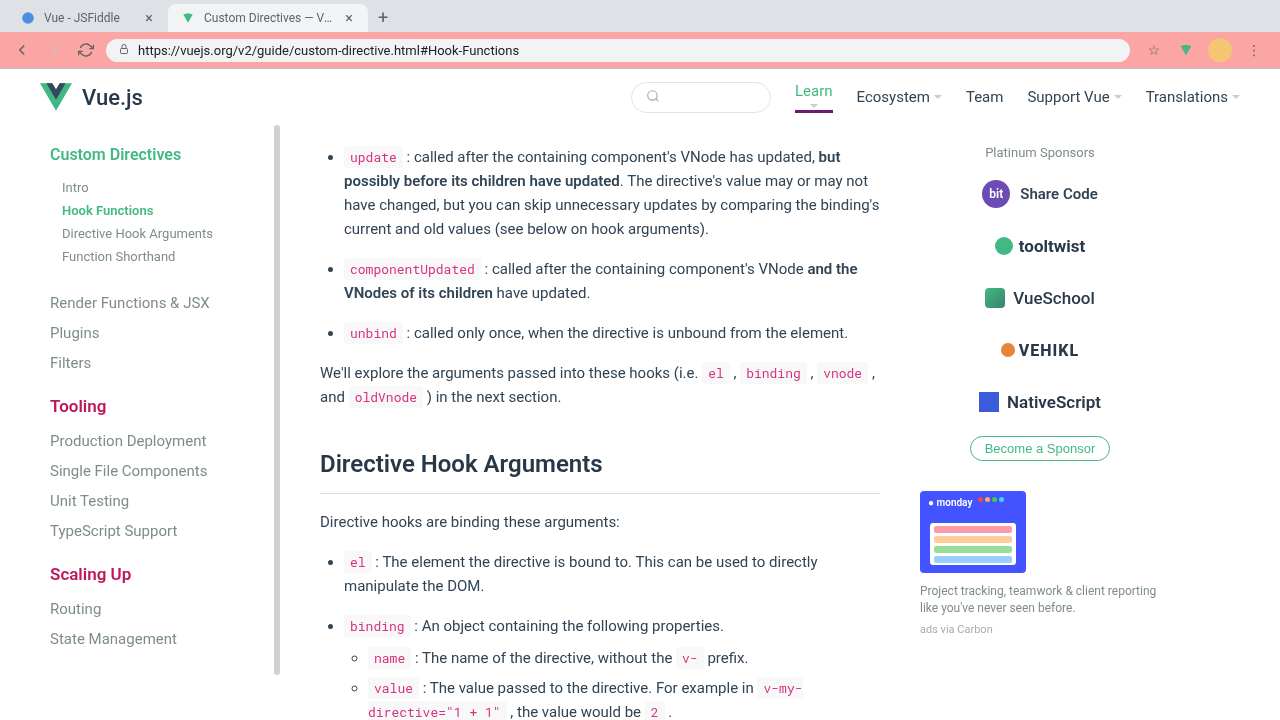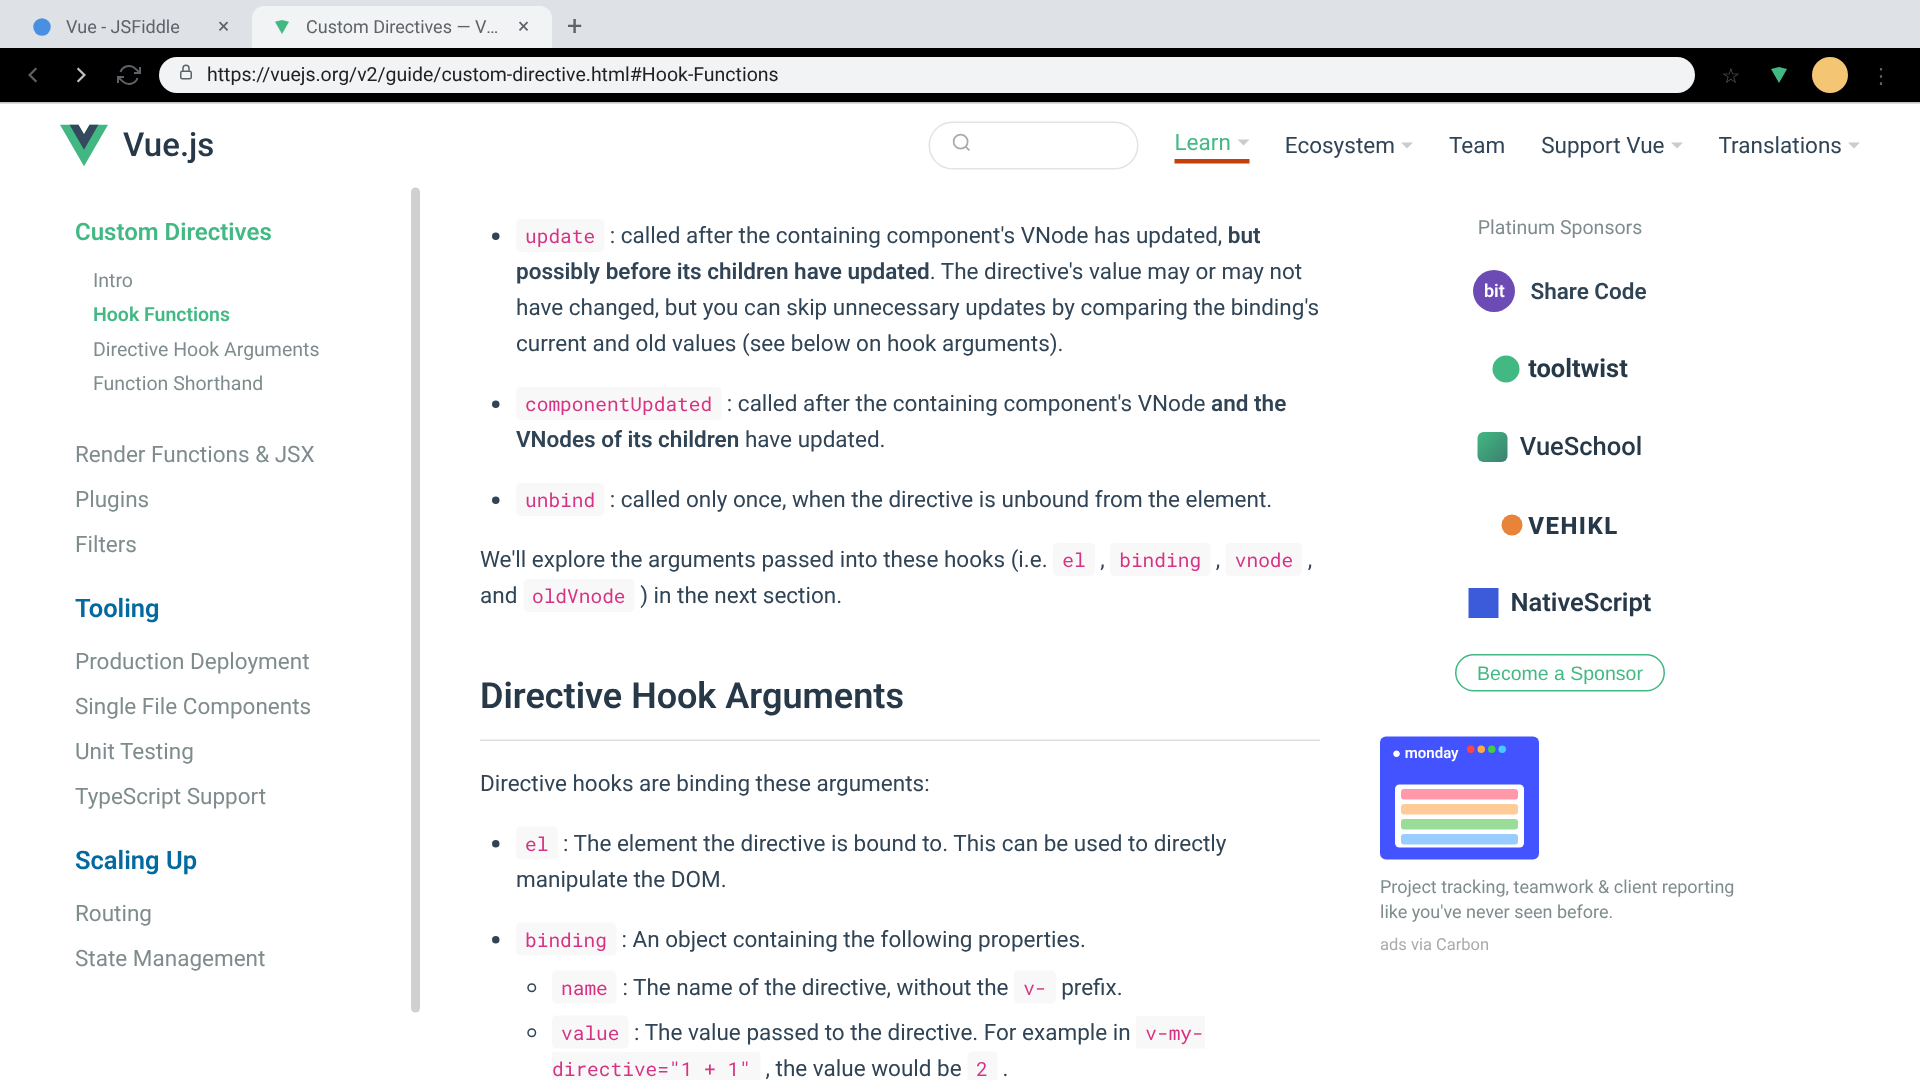--- a/index.html
+++ b/index.html
@@ -7,52 +7,52 @@
 
 
 .browser-chrome { background: #dee1e6; border-bottom: 1px solid #c0c3c8; }
 .tabs-bar { display: flex; align-items: flex-end; height: 32px; padding: 0 8px; gap: 0; }
 .tab { display: flex; align-items: center; gap: 8px; padding: 6px 12px; background: #f1f3f4; border-radius: 8px 8px 0 0; font-size: 12px; color: #5f6368; max-width: 200px; min-width: 160px; position: relative; }
 .tab.inactive { background: transparent; }
 .tab-favicon { width: 16px; height: 16px; display: flex; align-items: center; justify-content: center; }
 .tab-title { flex: 1; white-space: nowrap; overflow: hidden; text-overflow: ellipsis; }
 .tab-close { width: 14px; height: 14px; display: flex; align-items: center; justify-content: center; font-size: 14px; color: #5f6368; cursor: pointer; }
 .new-tab { padding: 4px 10px; color: #5f6368; font-size: 18px; cursor: pointer; }
-.toolbar { display: flex; align-items: center; gap: 8px; padding: 6px 10px; background: #000000; height: 36px; }
+.toolbar { display: flex; align-items: center; gap: 8px; padding: 6px 10px; background: #fca5a5; height: 36px; }
 .nav-btn { width: 24px; height: 24px; display: flex; align-items: center; justify-content: center; color: #5f6368; cursor: pointer; }
 .nav-btn.disabled { color: #c0c3c8; }
 .address-bar { flex: 1; display: flex; align-items: center; gap: 8px; background: #f1f3f4; border-radius: 14px; padding: 4px 12px; font-size: 13px; color: #202124; }
 .secure-icon { color: #5f6368; }
 .toolbar-icons { display: flex; gap: 12px; align-items: center; padding: 0 6px; }
 .toolbar-icon { width: 20px; height: 20px; display: flex; align-items: center; justify-content: center; color: #5f6368; }
 .avatar-circle { width: 24px; height: 24px; border-radius: 50%; background: #f4c674; }
 
 
 .page-header { display: flex; align-items: center; justify-content: space-between; padding: 10px 40px; border-bottom: none; height: 56px; }
 .logo-section { display: flex; align-items: center; gap: 10px; }
 .logo-svg { width: 32px; height: 32px; }
 .logo-text { font-size: 22px; font-weight: 500; color: #273849; }
 .nav-section { display: flex; align-items: center; gap: 24px; }
 .search-box { display: flex; align-items: center; gap: 8px; border: 1px solid #e3e3e3; border-radius: 16px; padding: 6px 14px; width: 140px; }
 .search-icon-sm { color: #aaa; }
 .nav-link { color: #304455; font-size: 15px; cursor: pointer; display: flex; align-items: center; gap: 4px; }
-.nav-link.active { color: #42b983; border-bottom: 3px solid #c2410c; padding-bottom: 2px; }
+.nav-link.active { color: #42b983; border-bottom: 3px solid #701a75; padding-bottom: 2px; flex-direction: column; }
 .dropdown-caret { width: 0; height: 0; border-left: 4px solid transparent; border-right: 4px solid transparent; border-top: 4px solid #ccc; }
 
 
 .page-body { display: flex; }
 .sidebar { width: 280px; padding: 20px 0 20px 50px; border-right: none; position: relative; }
 .sidebar-scrollbar { position: absolute; right: 0; top: 0; width: 6px; height: 100%; background: transparent; }
 .sidebar-scroll-thumb { position: absolute; right: 0; top: 0; width: 6px; height: 550px; background: #d0d0d0; border-radius: 3px; }
 .sidebar-title { font-size: 16px; font-weight: 600; color: #42b983; margin-bottom: 12px; }
 .sidebar-sub { list-style: none; margin-bottom: 20px; }
 .sidebar-sub li { font-size: 13px; color: #7f8c8d; padding: 4px 0 4px 12px; cursor: pointer; }
 .sidebar-sub li.active { color: #42b983; font-weight: 600; }
 .sidebar-item { font-size: 15px; color: #7f8c8d; padding: 6px 0; cursor: pointer; }
-.sidebar-heading { font-size: 17px; font-weight: 600; color: #0369a1; margin: 18px 0 10px; }
+.sidebar-heading { font-size: 17px; font-weight: 600; color: #be185d; margin: 18px 0 10px; }
 
 .content { flex: 1; padding: 20px 40px; max-width: 640px; line-height: 1.6; }
 .content ul { list-style: disc; padding-left: 24px; margin-bottom: 16px; }
 .content li { margin-bottom: 16px; color: #304455; font-size: 15px; }
 .content ul ul { list-style: circle; margin-top: 8px; margin-bottom: 0; }
 .content ul ul li { margin-bottom: 6px; }
 code { font-family: "Roboto Mono", Menlo, monospace; font-size: 13px; background: #f8f8f8; color: #d63384; padding: 2px 6px; border-radius: 3px; }
 .content p { margin-bottom: 16px; font-size: 15px; }
 .content h2 { font-size: 24px; font-weight: 600; color: #273849; margin: 36px 0 16px; padding-bottom: 10px; border-bottom: 1px solid #ddd; }
 strong { font-weight: 600; }

